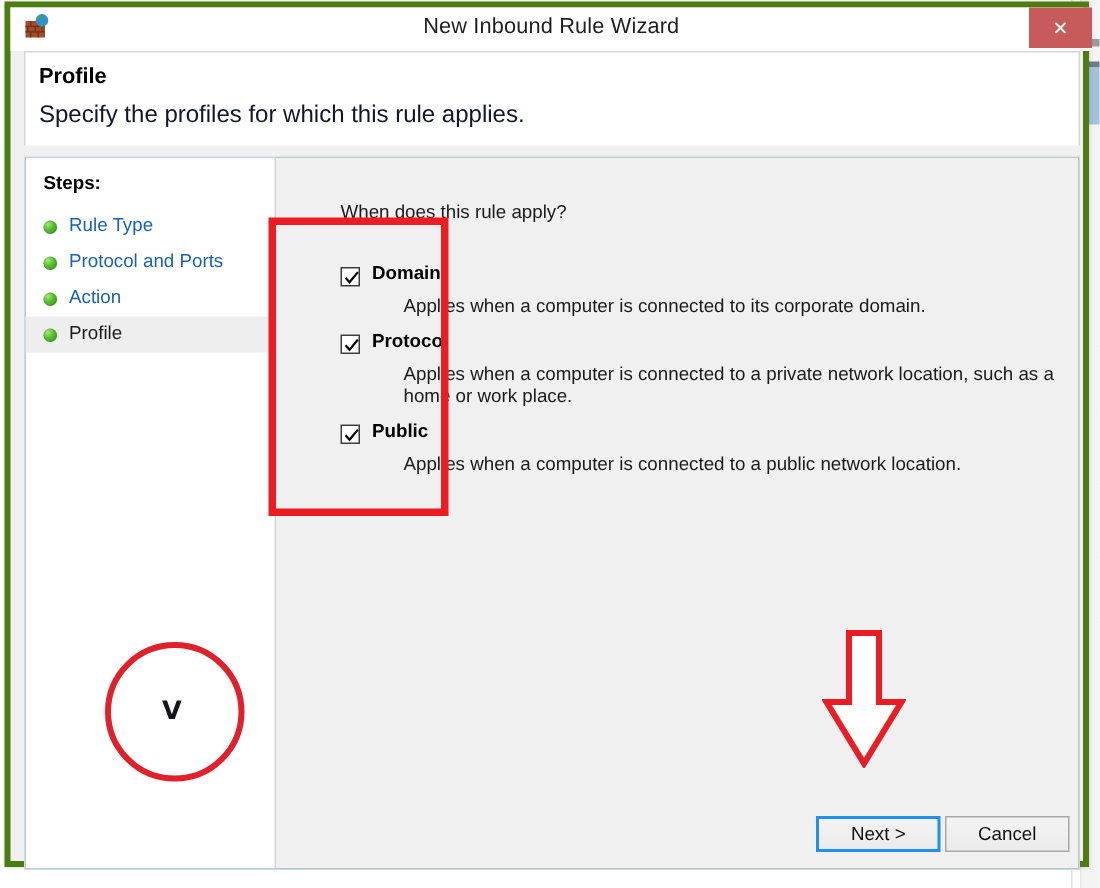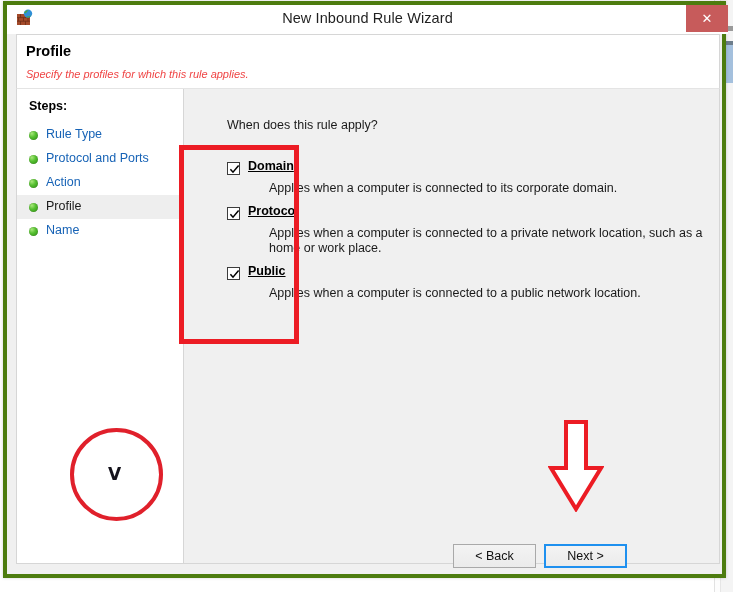--- a/index.html
+++ b/index.html
@@ -116,29 +116,28 @@
   #header-title {
     position: absolute;
     left: 9px; top: 8px;
     font-size: 14.5px;
     font-weight: bold;
     color: #000000;
   }
   #header-subtitle {
     position: absolute;
     left: 9px; top: 33px;
-    font-size: 11px;
-    color: #ef4444;
-    font-style: italic;
+    font-size: 16px;
+    color: #0f172a;
   }
 
   
   #body-panel {
     position: absolute;
-    left: 9px; top: 83px;
+    left: 9px; top: 99px;
     width: 704px; height: 476px;
     border: 1px solid #d6d6d6;
     border-top: 1px solid #e4e4e4;
     box-sizing: border-box;
     background: #0369a1;
   }
   #sidebar {
     position: absolute;
     left: 0; top: 0;
     width: 167px; height: 474px;
@@ -200,21 +199,20 @@
     border: 1px solid #3c3c3c;
     box-sizing: border-box;
   }
   .profile-check svg { position: absolute; left: 1px; top: 1px; }
   .profile-name {
     position: absolute;
     left: 21px;
     font-size: 12.5px;
     font-weight: bold;
     color: #000000;
-    text-decoration: underline;
   }
   .profile-desc {
     position: absolute;
     left: 42px;
     font-size: 12.5px;
     color: #1a1a1a;
     line-height: 15px;
     width: 440px;
   }
 
@@ -341,24 +339,20 @@
         <span class="step-label">Action</span>
       </div>
       <div class="step-row" style="top:58px">
         <span class="step-bullet"></span>
         <span class="step-label">Protocol and Ports</span>
       </div>
       <div class="step-row current" style="top:106px">
         <span class="step-bullet"></span>
         <span class="step-label">Profile</span>
       </div>
-      <div class="step-row" style="top:130px">
-        <span class="step-bullet"></span>
-        <span class="step-label">Name</span>
-      </div>
     </div>
 
     <div id="content">
       <div id="question">When does this rule apply?</div>
 
       <div class="profile-group" style="top:70px">
         <span class="profile-check" style="top:3px">
           <svg width="11" height="11" viewBox="0 0 11 11">
             <path d="M1.4 5.2 L4.0 8.2 L9.6 1.4" stroke="#000000" stroke-width="1.5" fill="none"></path>
           </svg>
@@ -383,22 +377,22 @@
             <path d="M1.4 5.2 L4.0 8.2 L9.6 1.4" stroke="#000000" stroke-width="1.5" fill="none"></path>
           </svg>
         </span>
         <span class="profile-name" style="top:0px">Public</span>
         <span class="profile-desc" style="top:22px">Applies when a computer is connected to a public network location.</span>
       </div>
     </div>
   </div>
 
   <div id="footer">
-    <div id="btn-back" class="dlg-button">&lt; Back</div>
     <div id="btn-next" class="dlg-button">Next &gt;</div>
+    <div id="btn-cancel" class="dlg-button">Cancel</div>
   </div>
 </div>
 
 <div id="annot-rect"></div>
 <div id="annot-circle"></div>
 <div id="annot-caret">V</div>
 <div id="annot-arrow">
   <svg width="56" height="92" viewBox="0 0 56 92">
     <path d="M18 2 L38 2 L38 48 L53 48 L28 89 L3 48 L18 48 Z" fill="#ffffff" stroke="#ec1c24" stroke-width="4" stroke-linejoin="miter"></path>
   </svg>

